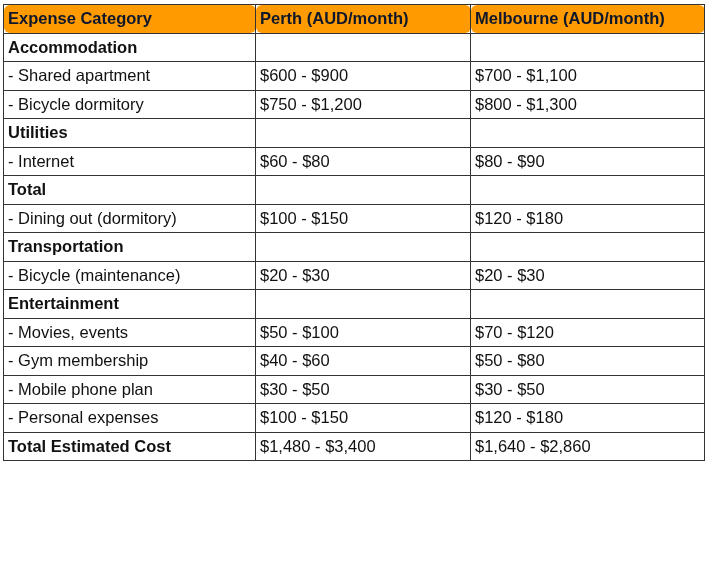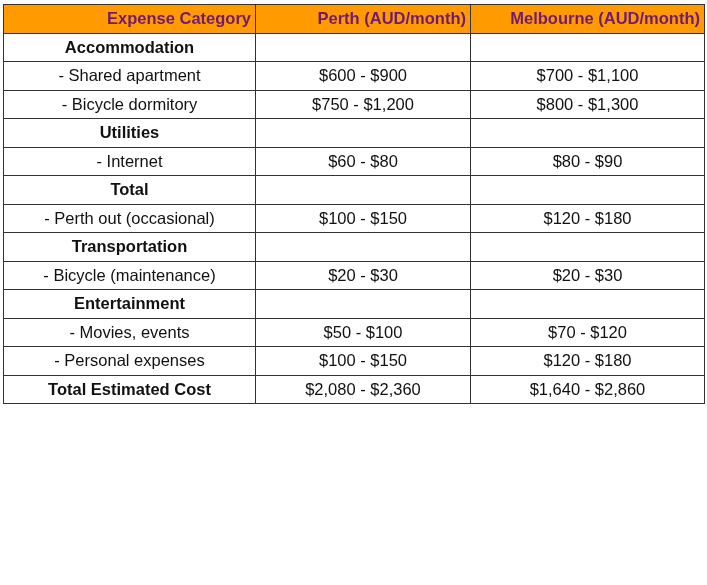--- a/index.html
+++ b/index.html
@@ -7,29 +7,30 @@
   table {
     position: absolute; left: 3px; top: 4px;
     border-collapse: collapse;
     font-family: "Liberation Sans", sans-serif;
     font-size: 16.5px; color: #111;
   }
   td, th {
     border: 1.5px solid #333;
     padding: 0 4px;
     height: 27.5px;
-    text-align: center;
+    text-align: left;
     white-space: nowrap;
     vertical-align: middle;
   }
   th {
     background: #ff9a00;
     font-weight: bold;
-    text-align: right;
-    color: #701a75;
+    text-align: left;
+    color: #0f172a;
+    border-radius: 6px;
   }
   col.c1 { width: 252px; }
   col.c2 { width: 215px; }
   col.c3 { width: 234px; }
   .bold { font-weight: bold; }
 </style>
 </head>
 <body>
 
 <table>
@@ -70,21 +71,21 @@
         <td>- Internet</td>
         <td>$60 - $80</td>
         <td>$80 - $90</td>
       </tr>
       <tr>
         <td class="bold">Total</td>
         <td></td>
         <td></td>
       </tr>
       <tr>
-        <td>- Perth out (occasional)</td>
+        <td>- Dining out (dormitory)</td>
         <td>$100 - $150</td>
         <td>$120 - $180</td>
       </tr>
       <tr>
         <td class="bold">Transportation</td>
         <td></td>
         <td></td>
       </tr>
       <tr>
         <td>- Bicycle (maintenance)</td>
@@ -95,23 +96,33 @@
         <td class="bold">Entertainment</td>
         <td></td>
         <td></td>
       </tr>
       <tr>
         <td>- Movies, events</td>
         <td>$50 - $100</td>
         <td>$70 - $120</td>
       </tr>
       <tr>
+        <td>- Gym membership</td>
+        <td>$40 - $60</td>
+        <td>$50 - $80</td>
+      </tr>
+      <tr>
+        <td>- Mobile phone plan</td>
+        <td>$30 - $50</td>
+        <td>$30 - $50</td>
+      </tr>
+      <tr>
         <td>- Personal expenses</td>
         <td>$100 - $150</td>
         <td>$120 - $180</td>
       </tr>
       <tr>
         <td class="bold">Total Estimated Cost</td>
-        <td>$2,080 - $2,360</td>
+        <td>$1,480 - $3,400</td>
         <td>$1,640 - $2,860</td>
       </tr>
     </tbody>
 </table>
 
 </body></html>

